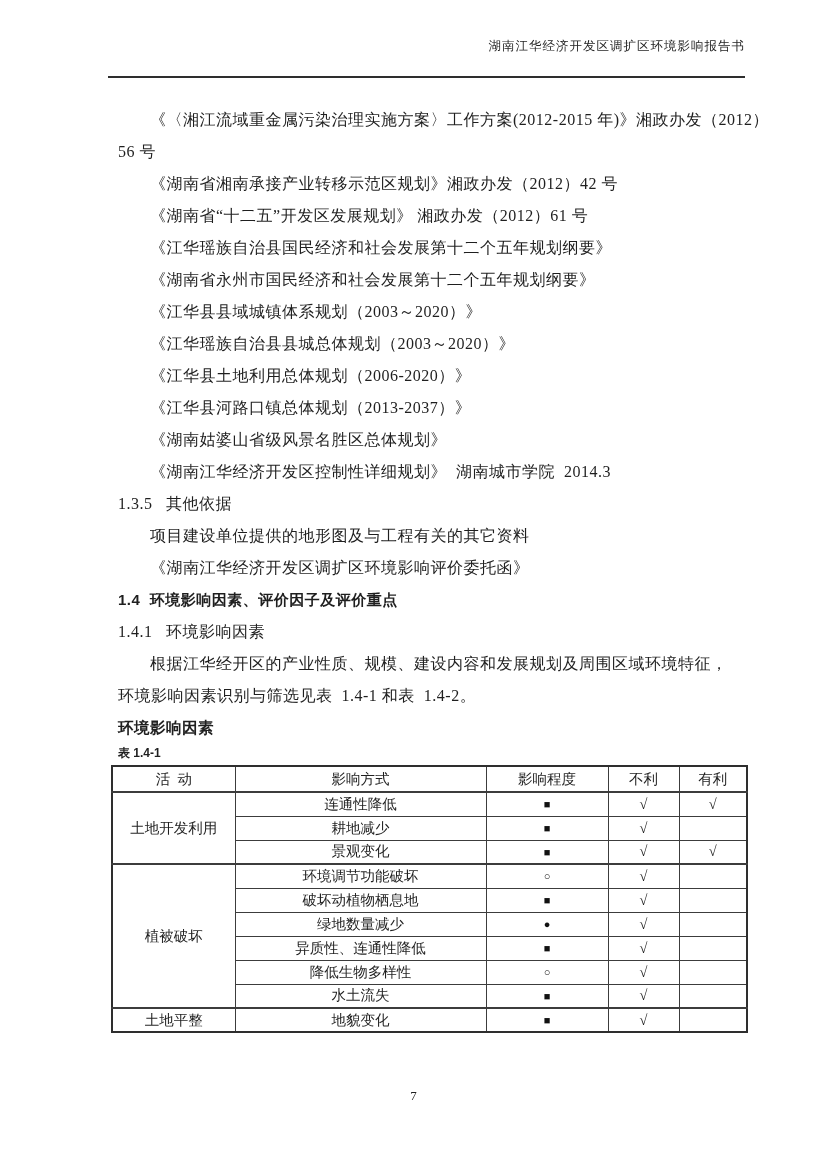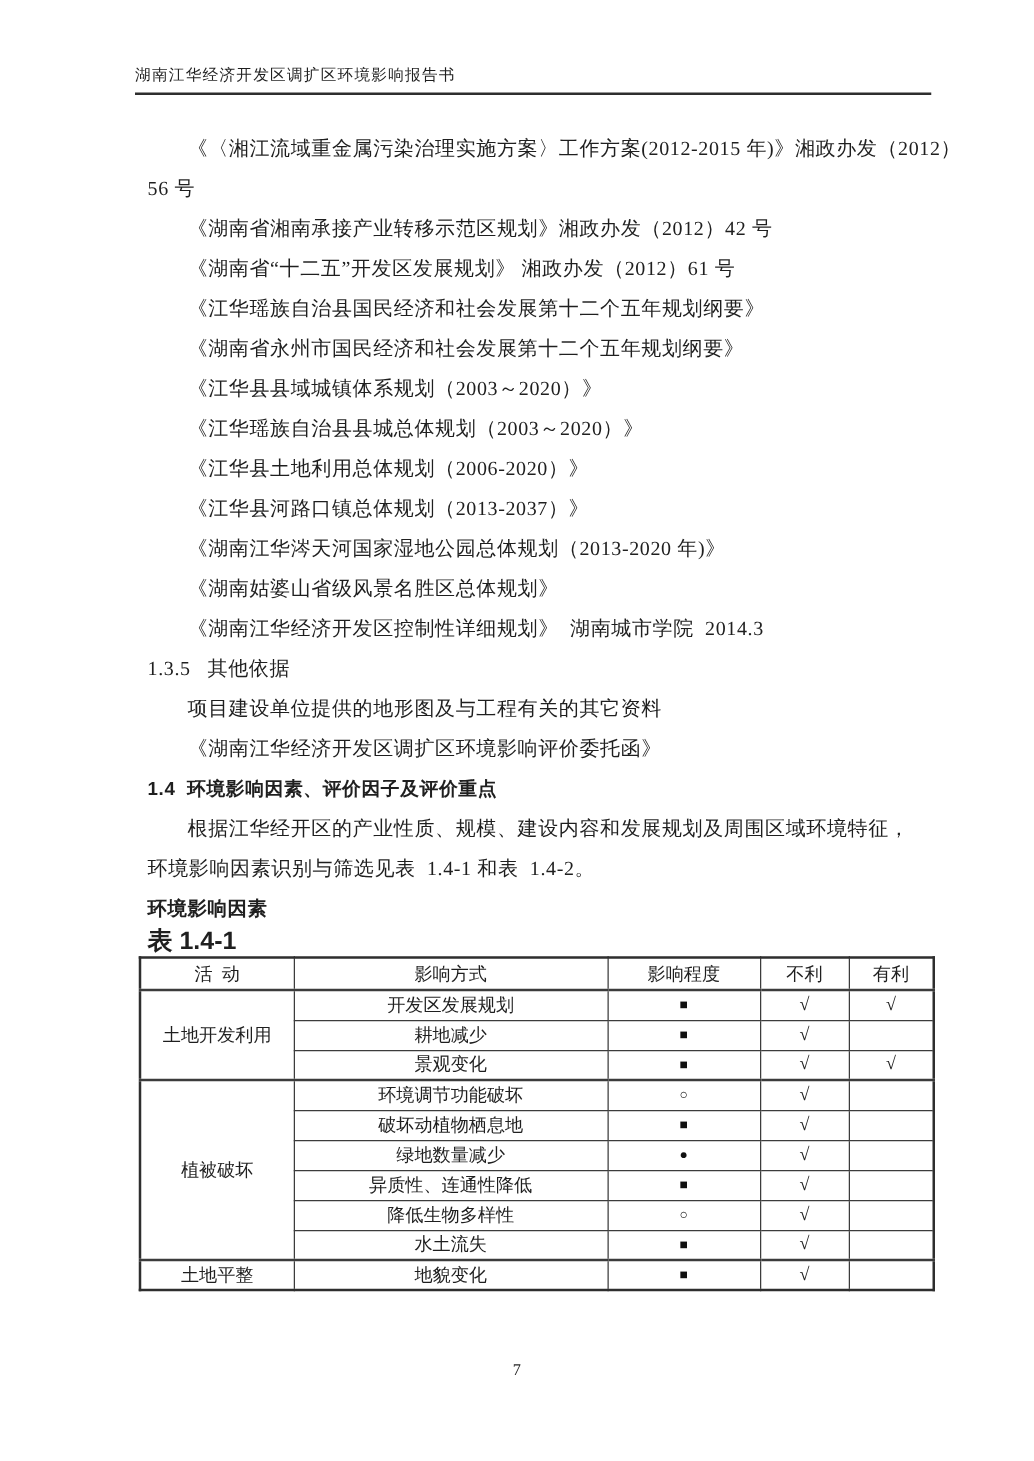--- a/index.html
+++ b/index.html
@@ -7,24 +7,25 @@
     position:relative;
     width:827px; height:1169px;
     margin:0 auto;
     background:#ffffff;
     font-family:"Liberation Serif","DejaVu Serif",serif;
     color:#1f1f1f;
     overflow:hidden;
   }
   .doc-header {
     position:absolute;
-    top:52px; left:108px; width:637px;
+    top:38px; left:108px; width:637px;
+    text-align:right;
     font-size:12.5px;
     letter-spacing:1px;
-    padding-bottom:5px;
+    padding-bottom:21px;
     border-bottom:2px solid #2e2e2e;
   }
   .content {
     position:absolute;
     top:104px; left:118px; width:632px;
   }
   .line {
     height:32px; line-height:32px;
     font-size:16px;
     white-space:pre;
@@ -42,21 +43,21 @@
   .line.center-bold {
     text-align:left; text-indent:0;
     font-family:"Liberation Sans","DejaVu Sans",sans-serif;
     font-weight:bold;
     font-size:15.5px;
   }
   .table-label {
     height:21px; line-height:18px;
     font-family:"Liberation Sans","DejaVu Sans",sans-serif;
     font-weight:bold;
-    font-size:20px;
+    font-size:12px;
   }
   table.impact {
     border-collapse:collapse;
     table-layout:fixed;
     width:635px;
     margin-left:-7px;
     font-size:14.5px;
   }
   table.impact th, table.impact td {
     border:1px solid #3c3c3c;
@@ -94,27 +95,27 @@
         <div class="line indent">《〈湘江流域重金属污染治理实施方案〉工作方案(2012-2015 年)》湘政办发（2012）</div>
         <div class="line plain">56 号</div>
         <div class="line indent">《湖南省湘南承接产业转移示范区规划》湘政办发（2012）42 号</div>
         <div class="line indent">《湖南省“十二五”开发区发展规划》 湘政办发（2012）61 号</div>
         <div class="line indent">《江华瑶族自治县国民经济和社会发展第十二个五年规划纲要》</div>
         <div class="line indent">《湖南省永州市国民经济和社会发展第十二个五年规划纲要》</div>
         <div class="line indent">《江华县县域城镇体系规划（2003～2020）》</div>
         <div class="line indent">《江华瑶族自治县县城总体规划（2003～2020）》</div>
         <div class="line indent">《江华县土地利用总体规划（2006-2020）》</div>
         <div class="line indent">《江华县河路口镇总体规划（2013-2037）》</div>
-        <div class="line indent">《湖南江华涔天河国家湿地公园总体规划（2013-2020 年)》</div>
         <div class="line indent">《湖南姑婆山省级风景名胜区总体规划》</div>
         <div class="line indent">《湖南江华经济开发区控制性详细规划》  湖南城市学院  2014.3</div>
         <div class="line heading-serif">1.3.5   其他依据</div>
         <div class="line indent">项目建设单位提供的地形图及与工程有关的其它资料</div>
         <div class="line indent">《湖南江华经济开发区调扩区环境影响评价委托函》</div>
         <div class="line heading-bold">1.4  环境影响因素、评价因子及评价重点</div>
+        <div class="line heading-serif">1.4.1   环境影响因素</div>
         <div class="line indent">根据江华经开区的产业性质、规模、建设内容和发展规划及周围区域环境特征，</div>
         <div class="line plain">环境影响因素识别与筛选见表  1.4-1 和表  1.4-2。</div>
         <div class="line center-bold">环境影响因素</div>
       </div>
 
     <div class="table-label">表 1.4-1</div>
 
     <table class="impact">
       <colgroup>
         <col style="width:123px">
@@ -128,21 +129,21 @@
             <th>活  动</th>
             <th>影响方式</th>
             <th>影响程度</th>
             <th>不利</th>
             <th>有利</th>
           </tr>
       </thead>
       <tbody>
           <tr class="group-start">
             <td rowspan="3">土地开发利用</td>
-            <td>开发区发展规划</td>
+            <td>连通性降低</td>
             <td class="sym">■</td>
             <td>√</td>
             <td>√</td>
           </tr>
           <tr>
             <td>耕地减少</td>
             <td class="sym">■</td>
             <td>√</td>
             <td></td>
           </tr>

